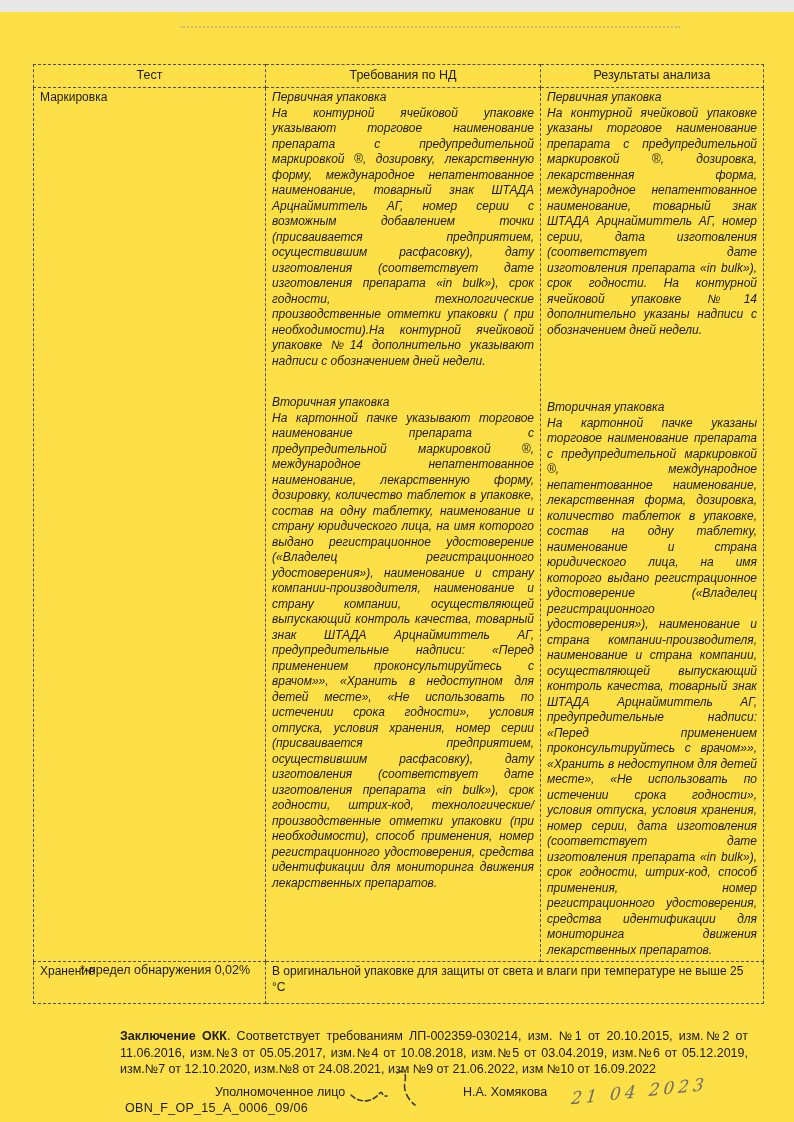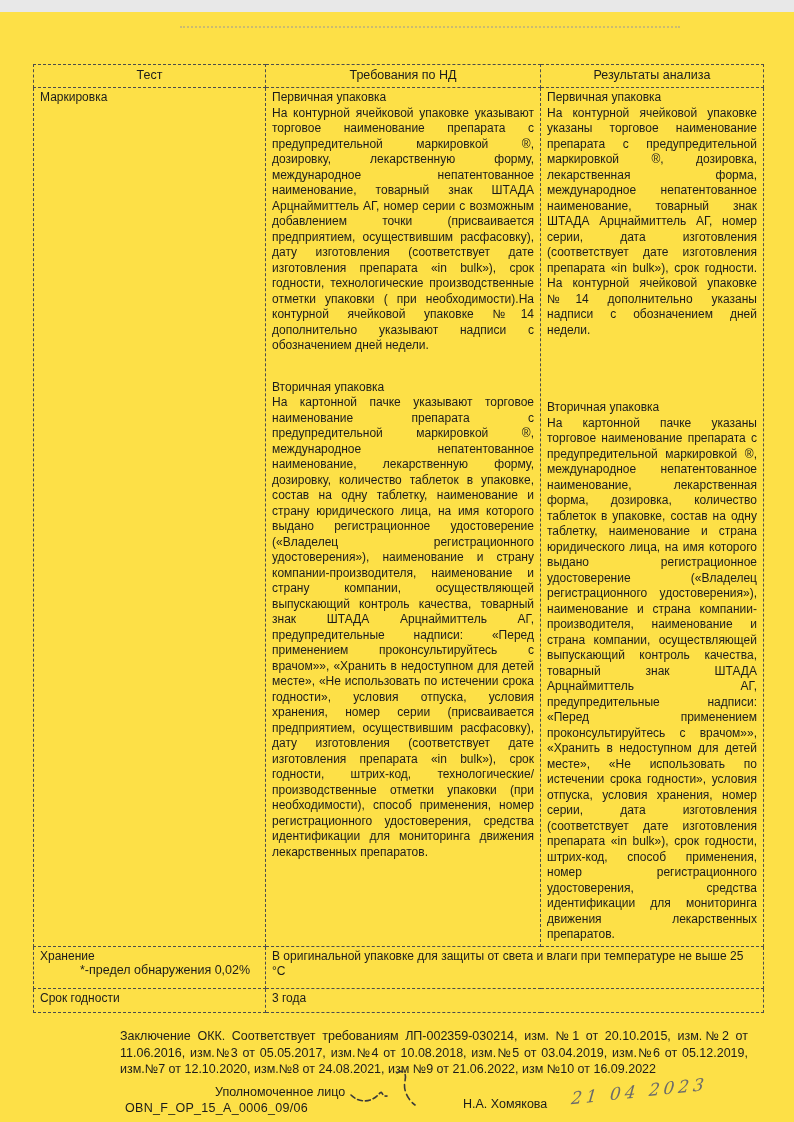--- a/index.html
+++ b/index.html
@@ -29,42 +29,42 @@
     word-wrap:break-word;
   }
   table.doc-table th{
     font-weight:normal;text-align:center;
     padding:2px 4px;height:18px;vertical-align:middle;
     font-size:12.5px;
   }
   td.col-test{padding-top:3px;}
   .just{text-align:justify;}
   .row-marking td{height:782px;}
-  .block{margin:0;}
+  .block{margin:0;font-style:italic;}
   .gap-req{margin-top:26px;}
   .gap-res{margin-top:62px;}
   .row-storage td{height:36px;}
   .row-shelf td{height:18px;}
 
   .footnote{
     position:absolute;left:80px;top:951px;
     font-size:12.5px;
   }
   .conclusion{
     position:absolute;left:120px;top:1016px;width:628px;
     font-size:12.5px;line-height:16.5px;text-align:justify;
   }
-  .conclusion b{font-weight:normal;}
+  .conclusion b{font-weight:bold;}
   .authorized-row{
     position:absolute;left:215px;top:1069px;width:540px;height:34px;
     font-size:12.5px;
   }
   .authorized-label{position:absolute;left:0;top:4px;}
   .signature{position:absolute;left:130px;top:-14px;}
-  .authorized-name{position:absolute;left:248px;top:16px;}
+  .authorized-name{position:absolute;left:248px;top:4px;}
   .hand-date{
     position:absolute;left:356px;top:0px;
     font-family:"DejaVu Serif",serif;
     font-style:italic;font-size:17px;color:#6b6b6b;
     transform:rotate(-6deg) skewX(-12deg);
     letter-spacing:4px;white-space:nowrap;
   }
   .doc-code{
     position:absolute;left:125px;top:1089px;
     font-size:12.5px;letter-spacing:.3px;
@@ -105,24 +105,20 @@
           <div class="block gap-res">Вторичная упаковка</div>
           <div class="block just">На картонной пачке указаны торговое наименование препарата с предупредительной маркировкой ®, международное непатентованное наименование, лекарственная форма, дозировка, количество таблеток в упаковке, состав на одну таблетку, наименование и страна юридического лица, на имя которого выдано регистрационное удостоверение («Владелец регистрационного удостоверения»), наименование и страна компании-производителя, наименование и страна компании, осуществляющей выпускающий контроль качества, товарный знак ШТАДА Арцнаймиттель АГ, предупредительные надписи: «Перед применением проконсультируйтесь с врачом»», «Хранить в недоступном для детей месте», «Не использовать по истечении срока годности», условия отпуска, условия хранения, номер серии, дата изготовления (соответствует дате изготовления препарата «in bulk»), срок годности, штрих-код, способ применения, номер регистрационного удостоверения, средства идентификации для мониторинга движения лекарственных препаратов.</div>
         </td>
       </tr>
 
       <tr class="row-storage">
         <td class="col-test">Хранение</td>
         <td colspan="2">В оригинальной упаковке для защиты от света и влаги при температуре не выше 25 °C</td>
       </tr>
 
-      <tr class="row-shelf">
-        <td class="col-test">Срок годности</td>
-        <td colspan="2">3 года</td>
-      </tr>
     </tbody>
   </table>
 
   <div class="footnote">*-предел обнаружения 0,02%</div>
 
   <div class="conclusion">
     <b>Заключение ОКК</b><span>. Соответствует требованиям ЛП-002359-030214, изм. №1 от 20.10.2015, изм.№2 от 11.06.2016, изм.№3 от 05.05.2017, изм.№4 от 10.08.2018, изм.№5 от 03.04.2019, изм.№6 от 05.12.2019, изм.№7 от 12.10.2020, изм.№8 от 24.08.2021, изм №9 от 21.06.2022, изм №10 от 16.09.2022</span>
   </div>
 
   <div class="authorized-row">

